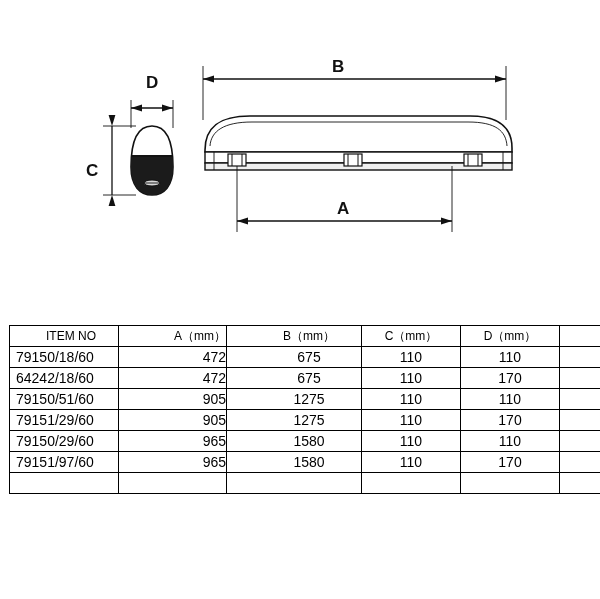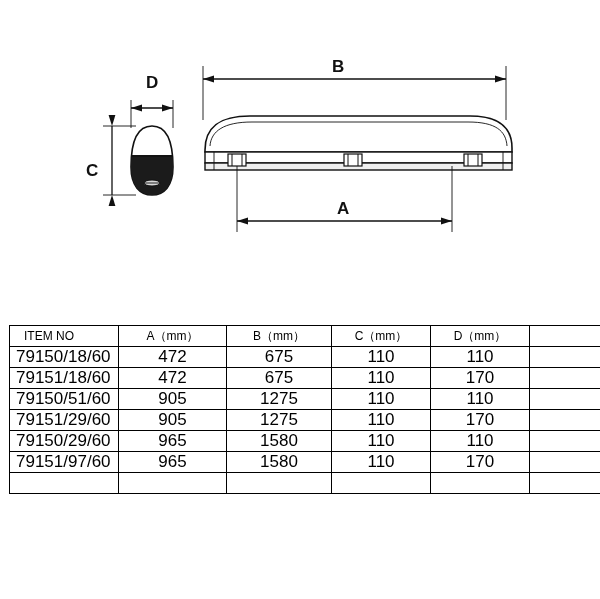--- a/index.html
+++ b/index.html
@@ -52,38 +52,38 @@
     width: 581px;
   }
   table.spec {
     border-collapse: collapse;
     width: 581px;
     table-layout: fixed;
   }
   table.spec td, table.spec th {
     border: 1px solid #000;
     height: 20px;
-    font-size: 17px;
+    font-size: 14px;
     font-weight: normal;
     text-align: center;
     padding: 0;
     font-family: "Liberation Sans", sans-serif;
     color: #000;
     background: #fff;
   }
   table.spec th {
     font-size: 12px;
   }
   table.spec .c0 { width: 94px;  text-align: left; padding-left: 8px; }
-  table.spec .c1 { width: 107px; }
-  table.spec .c2 { width: 104px; }
+  table.spec .c1 { width: 107px; text-align: right; }
+  table.spec .c2 { width: 104px; padding-left: 30px; }
   table.spec .c3 { width: 98px;  }
   table.spec .c4 { width: 98px;  }
   table.spec .c5 { width: 80px;  }
-  table.spec thead .c0 { padding-left: 14px; }
+  table.spec thead .c0 { padding-left: 14px; text-align: center; }
   table.spec tbody .c0 { padding-left: 6px; }
   table.spec tr.blank td { height: 20px; }
 </style>
 </head>
 <body>
 
 <div id="stage">
 
   <div id="drawing">
     <svg width="600" height="300" viewBox="0 0 600 300" xmlns="http://www.w3.org/2000/svg">
@@ -193,21 +193,21 @@
       <tbody>
         <tr>
           <td class="c0">79150/18/60</td>
           <td class="c1">472</td>
           <td class="c2">675</td>
           <td class="c3">110</td>
           <td class="c4">110</td>
           <td class="c5"></td>
         </tr>
         <tr>
-          <td class="c0">79151/18/60</td>
+          <td class="c0">64242/18/60</td>
           <td class="c1">472</td>
           <td class="c2">675</td>
           <td class="c3">110</td>
           <td class="c4">170</td>
           <td class="c5"></td>
         </tr>
         <tr>
           <td class="c0">79150/51/60</td>
           <td class="c1">905</td>
           <td class="c2">1275</td>

